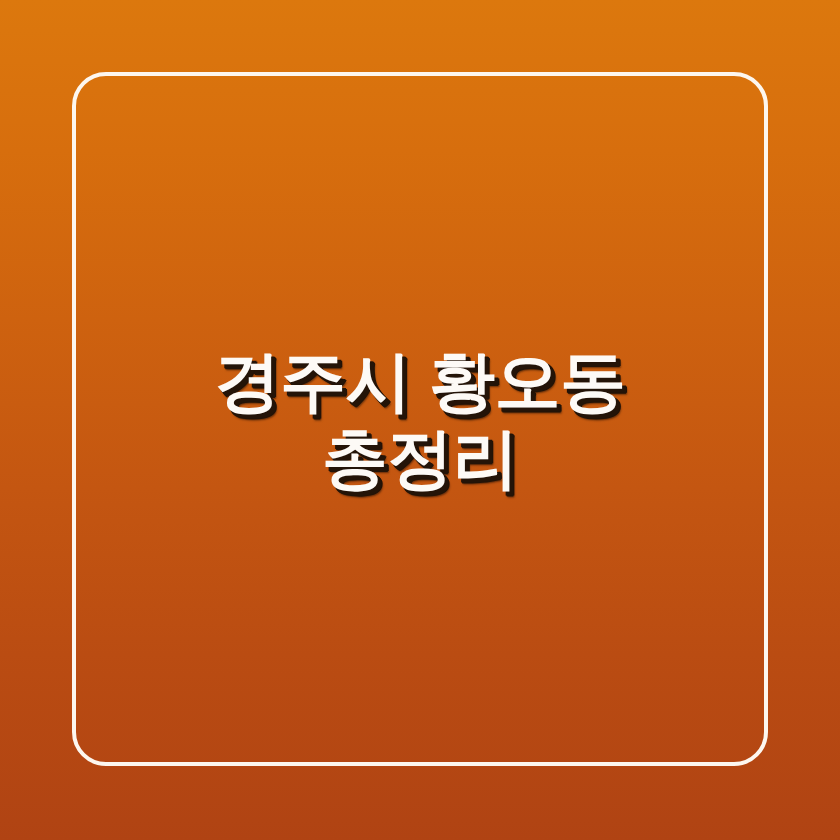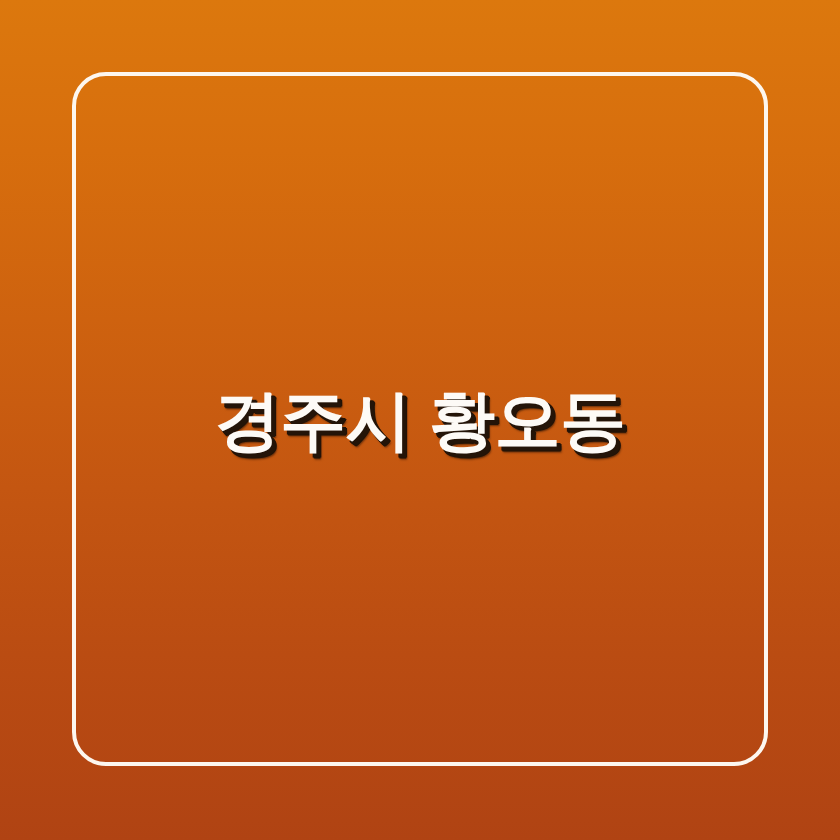--- a/index.html
+++ b/index.html
@@ -75,15 +75,16 @@
 </style>
 </head>
 <body>
 
 <div class="canvas">
 
   <div class="frame"></div>
 
   <div class="title-block">
     <span class="title-line">경주시 황오동</span>
+    <span class="title-line">총정리</span>
   </div>
 
 </div>
 
 </body></html>

